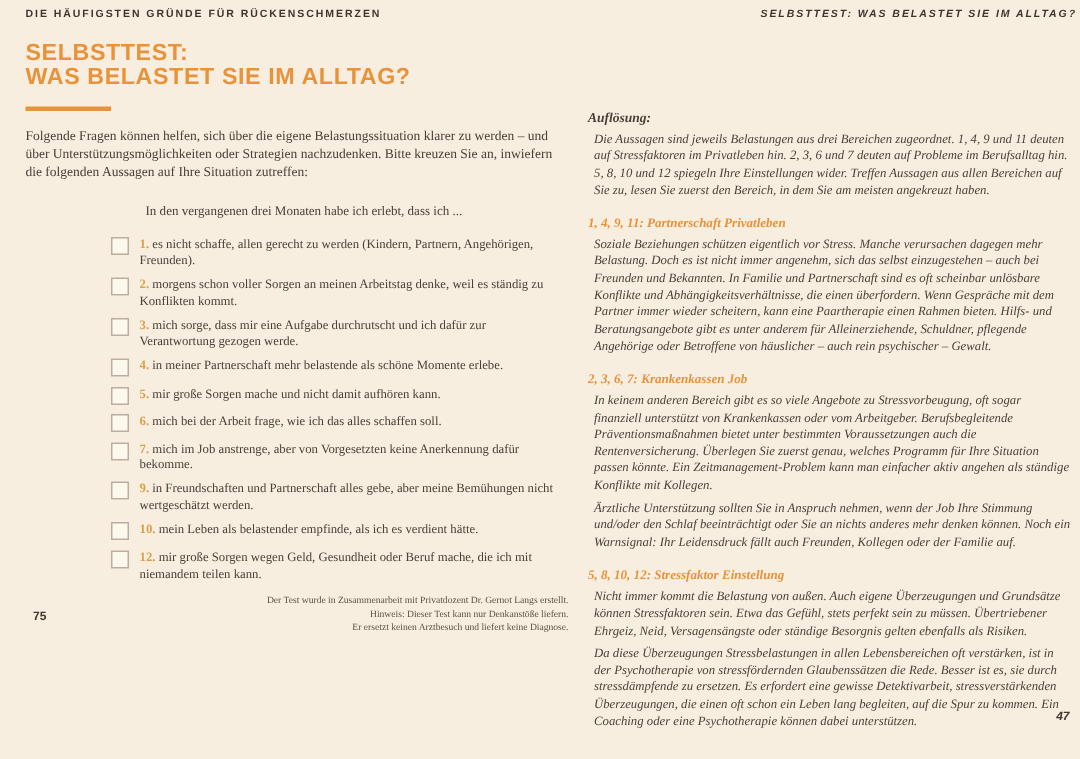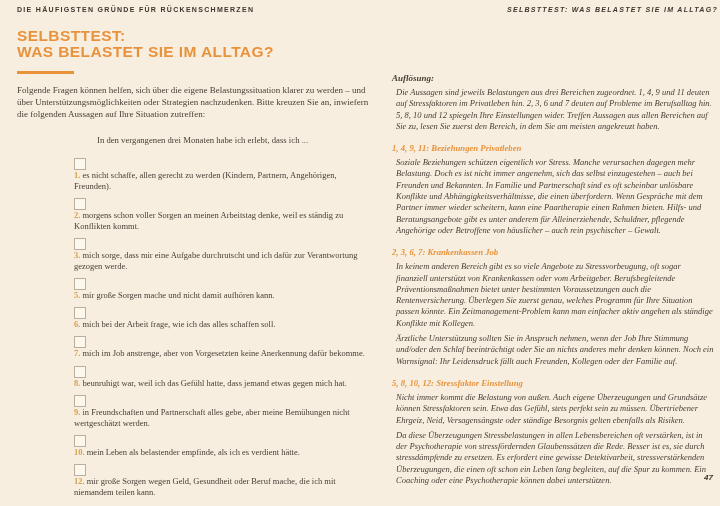--- a/index.html
+++ b/index.html
@@ -41,21 +41,20 @@
     width:356px;
   }
   .lead-in{
     font-size:8.7px;font-weight:normal;color:#4a4039;
     margin:15px 0 12px 80px;
   }
   .checklist{margin-left:57px;width:300px;}
   .check-item{
     display:flex;align-items:flex-start;
     margin-bottom:5.5px;
-    flex-direction:column;
   }
   .checkbox{
     flex:0 0 auto;width:10px;height:10px;
     border:1px solid #bcae9b;background:#fdf8ee;
     margin-right:7px;margin-top:1px;
   }
   .check-text{
     font-size:8.5px;line-height:1.26;color:#4a4039;
   }
   .check-num{color:#D8A14B;font-weight:bold;}
@@ -112,33 +111,33 @@
         <div class="check-item">
           <span class="checkbox"></span>
           <div class="check-text"><span class="check-num">2. </span>morgens schon voller Sorgen an meinen Arbeitstag denke, weil es ständig zu Konflikten kommt.</div>
         </div>
         <div class="check-item">
           <span class="checkbox"></span>
           <div class="check-text"><span class="check-num">3. </span>mich sorge, dass mir eine Aufgabe durchrutscht und ich dafür zur Verantwortung gezogen werde.</div>
         </div>
         <div class="check-item">
           <span class="checkbox"></span>
+          <div class="check-text"><span class="check-num">4. </span>in meiner Partnerschaft mehr belastende als schöne Momente erlebe.</div>
+        </div>
+        <div class="check-item">
+          <span class="checkbox"></span>
           <div class="check-text"><span class="check-num">5. </span>mir große Sorgen mache und nicht damit aufhören kann.</div>
         </div>
         <div class="check-item">
           <span class="checkbox"></span>
           <div class="check-text"><span class="check-num">6. </span>mich bei der Arbeit frage, wie ich das alles schaffen soll.</div>
         </div>
         <div class="check-item">
           <span class="checkbox"></span>
           <div class="check-text"><span class="check-num">7. </span>mich im Job anstrenge, aber von Vorgesetzten keine Anerkennung dafür bekomme.</div>
-        </div>
-        <div class="check-item">
-          <span class="checkbox"></span>
-          <div class="check-text"><span class="check-num">8. </span>beunruhigt war, weil ich das Gefühl hatte, dass jemand etwas gegen mich hat.</div>
         </div>
         <div class="check-item">
           <span class="checkbox"></span>
           <div class="check-text"><span class="check-num">9. </span>in Freundschaften und Partnerschaft alles gebe, aber meine Bemühungen nicht wertgeschätzt werden.</div>
         </div>
         <div class="check-item">
           <span class="checkbox"></span>
           <div class="check-text"><span class="check-num">10. </span>mein Leben als belastender empfinde, als ich es verdient hätte.</div>
         </div>
         <div class="check-item">
@@ -158,21 +157,21 @@
 
   <div class="right-col">
     <div class="running-header">SELBSTTEST: WAS BELASTET SIE IM ALLTAG?</div>
 
     <div class="resolution">
       <div class="res-title">Auflösung:</div>
       <div class="res-body">
         <p>Die Aussagen sind jeweils Belastungen aus drei Bereichen zugeordnet. 1, 4, 9 und 11 deuten auf Stressfaktoren im Privatleben hin. 2, 3, 6 und 7 deuten auf Probleme im Berufsalltag hin. 5, 8, 10 und 12 spiegeln Ihre Einstellungen wider. Treffen Aussagen aus allen Bereichen auf Sie zu, lesen Sie zuerst den Bereich, in dem Sie am meisten angekreuzt haben.</p>
       </div>
       <div id="resolution-sections">
-          <div class="sec-heading">1, 4, 9, 11: Beziehungen Privatleben</div>
+          <div class="sec-heading">1, 4, 9, 11: Partnerschaft Privatleben</div>
           <div class="res-body">
             <p>Soziale Beziehungen schützen eigentlich vor Stress. Manche verursachen dagegen mehr Belastung. Doch es ist nicht immer angenehm, sich das selbst einzugestehen – auch bei Freunden und Bekannten. In Familie und Partnerschaft sind es oft scheinbar unlösbare Konflikte und Abhängigkeitsverhältnisse, die einen überfordern. Wenn Gespräche mit dem Partner immer wieder scheitern, kann eine Paartherapie einen Rahmen bieten. Hilfs- und Beratungsangebote gibt es unter anderem für Alleinerziehende, Schuldner, pflegende Angehörige oder Betroffene von häuslicher – auch rein psychischer – Gewalt.</p>
           </div>
           <div class="sec-heading">2, 3, 6, 7: Krankenkassen Job</div>
           <div class="res-body">
             <p>In keinem anderen Bereich gibt es so viele Angebote zu Stressvorbeugung, oft sogar finanziell unterstützt von Krankenkassen oder vom Arbeitgeber. Berufsbegleitende Präventionsmaßnahmen bietet unter bestimmten Voraussetzungen auch die Rentenversicherung. Überlegen Sie zuerst genau, welches Programm für Ihre Situation passen könnte. Ein Zeitmanagement-Problem kann man einfacher aktiv angehen als ständige Konflikte mit Kollegen.</p>
             <p>Ärztliche Unterstützung sollten Sie in Anspruch nehmen, wenn der Job Ihre Stimmung und/oder den Schlaf beeinträchtigt oder Sie an nichts anderes mehr denken können. Noch ein Warnsignal: Ihr Leidensdruck fällt auch Freunden, Kollegen oder der Familie auf.</p>
           </div>
           <div class="sec-heading">5, 8, 10, 12: Stressfaktor Einstellung</div>
           <div class="res-body">

